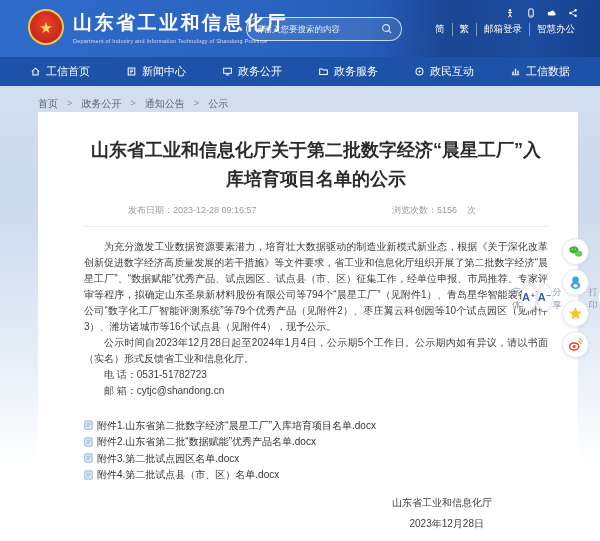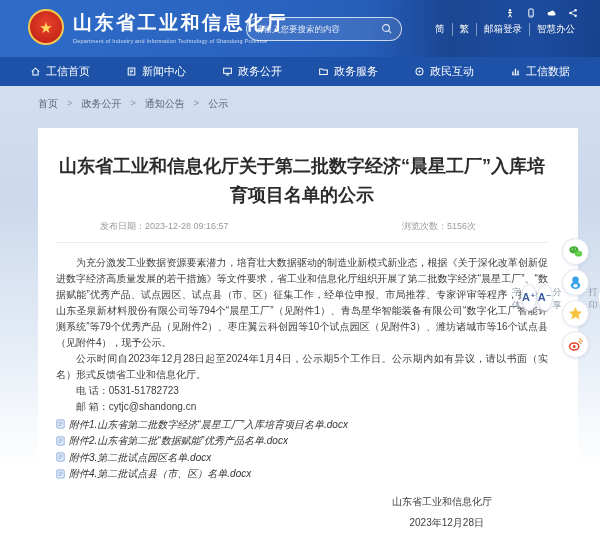--- a/index.html
+++ b/index.html
@@ -40,33 +40,33 @@
   .nav-item { display:flex; align-items:center; gap:5px; color:#fff; font-size:11px; cursor:pointer; }
   .nav-item svg { width:11px; height:11px; }
 
   
   .crumbs { position:absolute; top:97px; left:38px; display:flex; align-items:center; gap:9px;
     font-size:10px; color:#5a6578;font-family:Liberation Mono, monospace; }
   .crumbs .sep { color:#8a94a6; font-size:9px; }
   .crumbs .crumb { cursor:pointer; }
 
   
-  .card { position:absolute; left:38px; top:128px; width:540px; height:413px;
-    background:#fff; padding:24px 30px 0 18px; }
+  .card { position:absolute; left:38px; top:112px; width:540px; height:413px;
+    background:#fff; padding:24px 30px 0 46px; }
   .art-title { text-align:center; font-size:18px; font-weight:bold; color:#2b2b2b;
     line-height:1.6; margin-bottom:10px; }
   .meta { display:flex; align-items:center; font-size:9px; color:#9a9a9a;
     padding-bottom:9px; border-bottom:1px solid #ececec; }
   .meta .grp { margin-right:18px; white-space:nowrap;margin-left:44px; }
   .meta .views { margin-left:auto; margin-right:72px; }
-  .meta .views b { font-weight:normal; }
+  .meta .views b { font-weight:normal; margin-right:10px; }
   .body-text { margin-top:12px; font-size:10px; color:#3d3d3d; line-height:16px; text-align:justify; }
   .body-text p { text-indent:2em; }
   .contact div { text-indent:2em; font-size:10px; color:#3d3d3d; line-height:16px; }
-  .attachments { margin-top:2px;font-style:italic; }
+  .attachments { margin-top:19px; }
   .att { display:flex; align-items:center; gap:4px; font-size:10px; color:#333;
     line-height:16.5px; cursor:pointer; }
   .att svg { flex:0 0 auto; width:9px; height:10px; margin-top:-1px; }
   .signature { margin-top:12px; text-align:right; font-size:10px; color:#3d3d3d; }
   .signature .org { padding-right:56px; }
   .signature .date { padding-right:64px; margin-top:7px; }
 
   
   .tools { position:absolute; left:512px; top:238px; width:40px;
     display:flex; flex-direction:row; align-items:center; }

